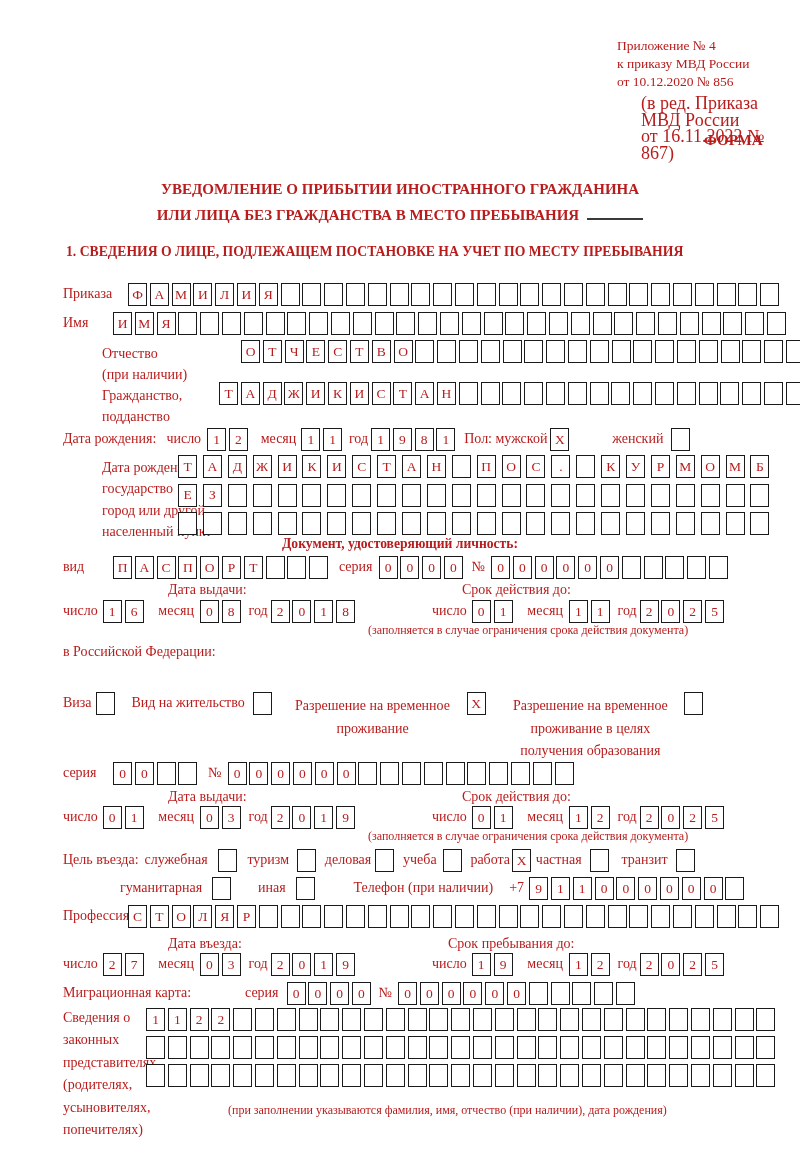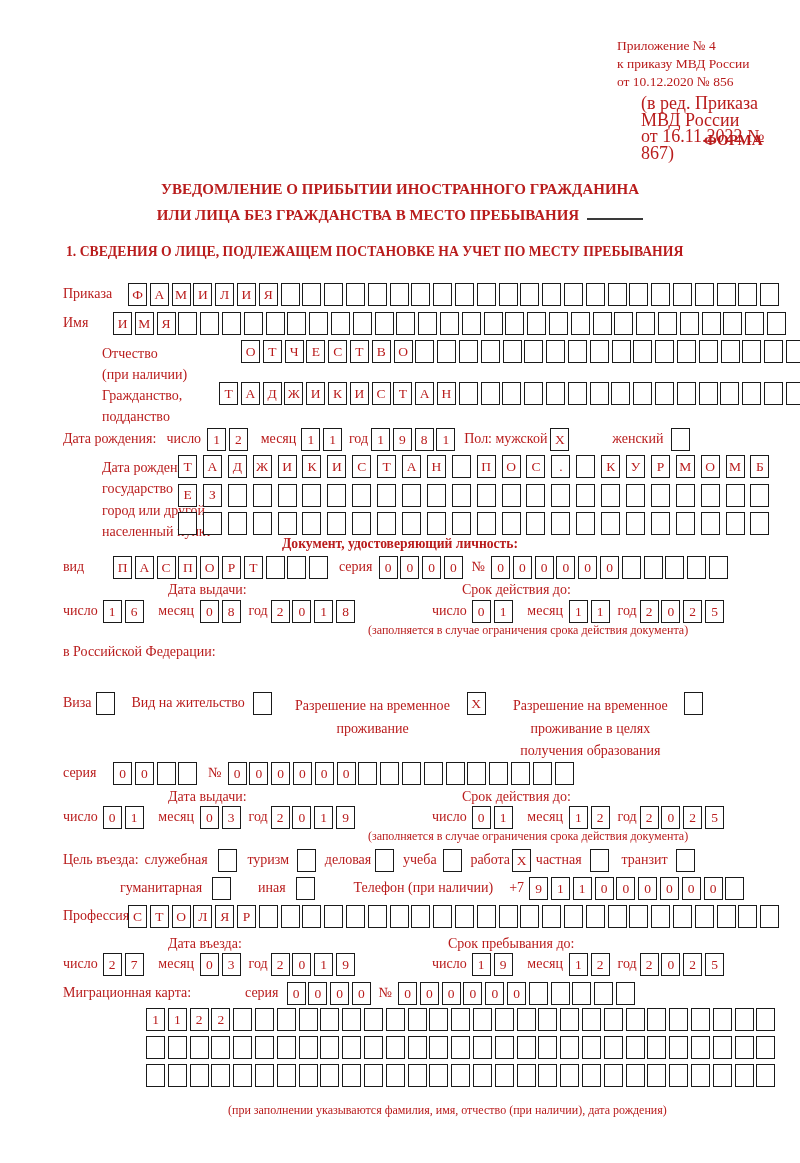--- a/index.html
+++ b/index.html
@@ -645,20 +645,28 @@
         <span class="cell">0</span>
         <span class="cell">0</span>
         <span class="cell"></span>
         <span class="cell"></span>
         <span class="cell"></span>
         <span class="cell"></span>
         <span class="cell"></span>
       </span>
   </div>
 
+  <div class="abs" style="left:63px;top:1007px;line-height:22.4px">
+    <div>Сведения о</div>
+    <div>законных</div>
+    <div>представителях</div>
+    <div>(родителях,</div>
+    <div>усыновителях,</div>
+    <div>попечителях)</div>
+  </div>
   <div class="abs" style="left:146px;top:1008px">
     <div class="cells" style="margin-bottom:5px">
         <span class="cell">1</span>
         <span class="cell">1</span>
         <span class="cell">2</span>
         <span class="cell">2</span>
         <span class="cell"></span>
         <span class="cell"></span>
         <span class="cell"></span>
         <span class="cell"></span>

